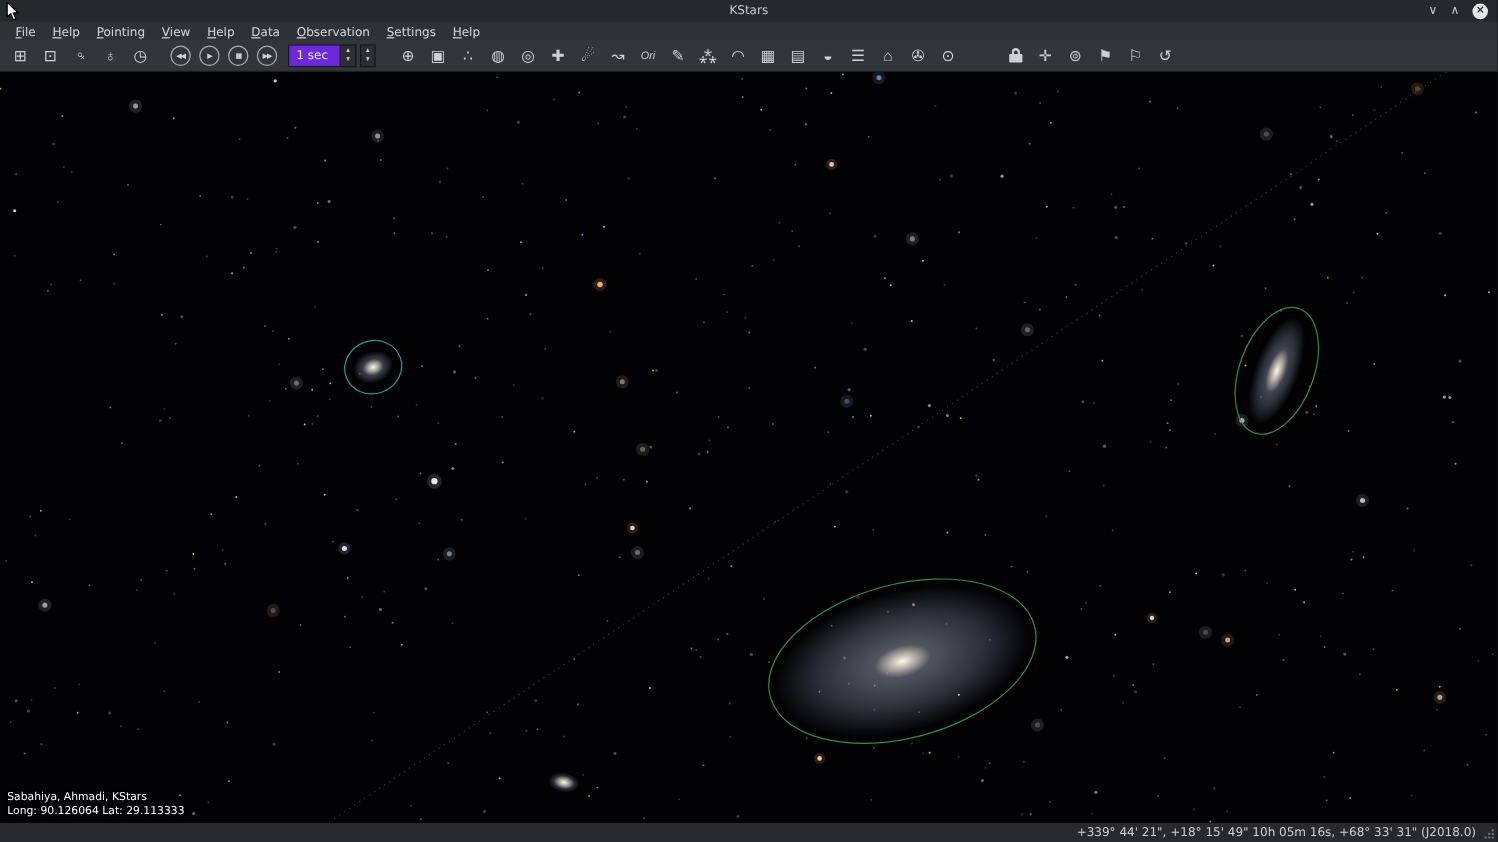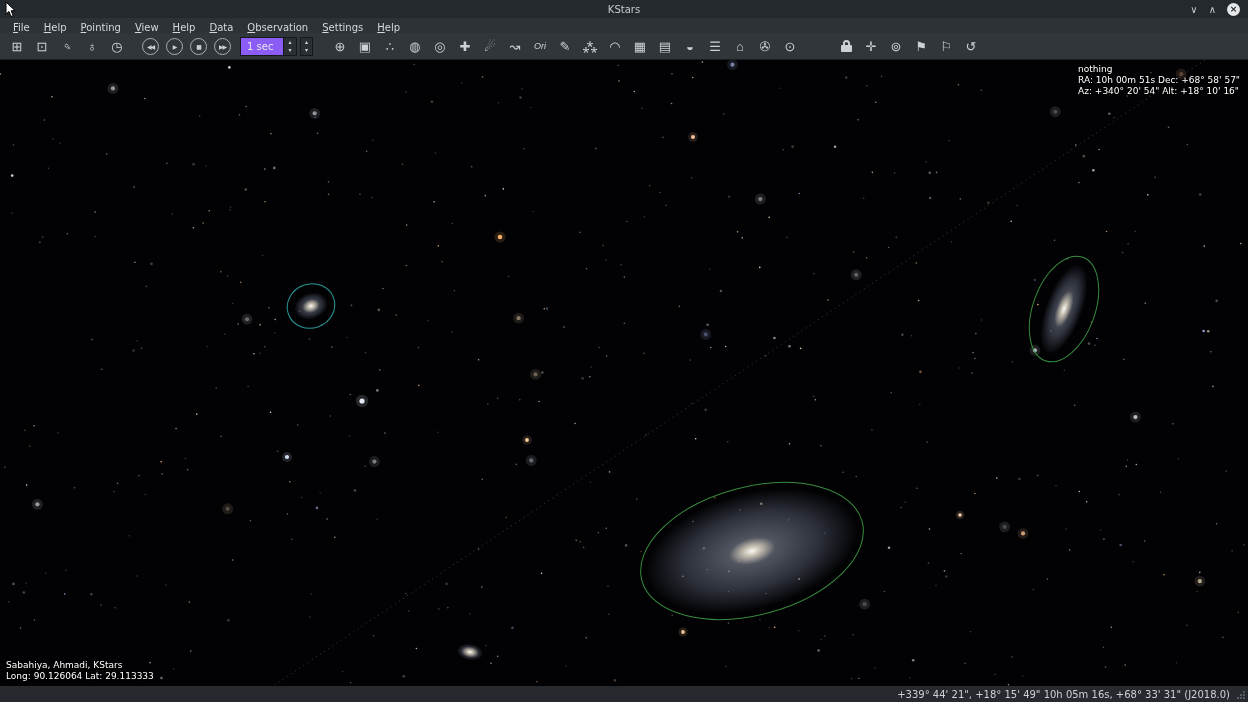--- a/index.html
+++ b/index.html
@@ -33,21 +33,21 @@
   .tb.rot{transform:rotate(-45deg)}
   .tb.text-icon{font-size:9px;font-style:italic}
   .sep{width:8px;flex:0 0 auto}
   .sep.big{width:30px}
   .lock-shackle{width:7px;height:5px;border:2px solid #ccd1d4;border-bottom:none;
     border-radius:4px 4px 0 0;display:block}
   .lock-body{width:11px;height:7px;background:#ccd1d4;border-radius:1px;display:block}
   .tb.lockbtn{flex-direction:column}
 
   .spinbox{display:flex;align-items:center;margin:0 5px;height:19px;flex:0 0 auto}
-  .spin-value{background:#8b5cf6;border:1px solid #15181a;color:#e6e8ea;font-size:10px;height:19px;
+  .spin-value{background:#6d28d9;border:1px solid #15181a;color:#e6e8ea;font-size:10px;height:19px;
     line-height:17px;padding:0 6px;min-width:44px;display:inline-block}
   .spin-col{display:flex;flex-direction:column;justify-content:center;background:#2a2f33;
     border:1px solid #15181a;border-left:none;height:19px;width:13px;align-items:center}
   .spin-col span{font-size:6px;line-height:8px;color:#cfd3d6}
   .spin-col.detached{border-left:1px solid #15181a;margin-left:3px}
 
   
   #sky{position:relative;flex:1 1 auto;background:#020204;overflow:hidden}
   #sky-svg{position:absolute;left:0;top:0;z-index:2;pointer-events:none}
   .galaxy{position:absolute;z-index:1;pointer-events:none;border-radius:50%}
@@ -654,25 +654,20 @@
         <circle cx="683" cy="572" r="4.56" fill="#ffcf96" opacity="0.15"></circle>
         <circle cx="683" cy="572" r="1.9" fill="#ffcf96" opacity="0.95"></circle>
         <circle cx="583" cy="646" r="4.08" fill="#e8ecff" opacity="0.15"></circle>
         <circle cx="583" cy="646" r="1.7" fill="#e8ecff" opacity="0.95"></circle>
         <ellipse cx="752" cy="491" rx="114" ry="64" transform="rotate(-15 752 491)" fill="none" stroke="#3e9b46" stroke-width="1" opacity="0.9"></ellipse>
         <ellipse cx="1064" cy="249" rx="31" ry="55" transform="rotate(20 1064 249)" fill="none" stroke="#3e9b46" stroke-width="1" opacity="0.9"></ellipse>
         <ellipse cx="311" cy="246" rx="24" ry="22" transform="rotate(-20 311 246)" fill="none" stroke="#2fa8a8" stroke-width="1" opacity="0.9"></ellipse>
       </svg>
 
 
-    <div class="overlay focus-box">
-      <div>nothing</div>
-      <div>RA: 10h 00m 51s  Dec: +68° 58' 57"</div>
-      <div>Az: +340° 20' 54"  Alt: +18° 10' 16"</div>
-    </div>
 
     <div class="overlay loc-box">
       <div>Sabahiya, Ahmadi, KStars</div>
       <div>Long: 90.126064   Lat: 29.113333</div>
     </div>
   <div class="galaxy" style="left: 752px; top: 491px; width: 215px; height: 115px; transform: translate(-50%, -50%) rotate(-15deg); background: radial-gradient(rgba(255, 253, 246, 0.97) 0%, rgba(255, 242, 214, 0.62) 6%, rgba(228, 230, 238, 0) 15.6%), radial-gradient(rgba(198, 206, 226, 0.5) 0%, rgba(158, 170, 200, 0.28) 45%, rgba(120, 132, 165, 0) 72%);"></div>
       <div class="galaxy" style="left: 1064px; top: 249px; width: 36px; height: 94px; transform: translate(-50%, -50%) rotate(20deg); background: radial-gradient(rgba(255, 253, 246, 0.97) 0%, rgba(255, 242, 214, 0.62) 11%, rgba(228, 230, 238, 0) 28.6%), radial-gradient(rgba(198, 206, 226, 0.5) 0%, rgba(158, 170, 200, 0.28) 45%, rgba(120, 132, 165, 0) 72%);"></div>
       <div class="galaxy" style="left: 311px; top: 246px; width: 34px; height: 26px; transform: translate(-50%, -50%) rotate(-20deg); background: radial-gradient(rgba(255, 253, 246, 0.97) 0%, rgba(255, 242, 214, 0.62) 14%, rgba(228, 230, 238, 0) 36.4%), radial-gradient(rgba(198, 206, 226, 0.5) 0%, rgba(158, 170, 200, 0.28) 45%, rgba(120, 132, 165, 0) 72%);"></div>
       <div class="galaxy" style="left: 470px; top: 592px; width: 26px; height: 16px; transform: translate(-50%, -50%) rotate(10deg); background: radial-gradient(rgba(255, 253, 246, 0.97) 0%, rgba(255, 242, 214, 0.62) 18%, rgba(228, 230, 238, 0) 46.8%), radial-gradient(rgba(198, 206, 226, 0.5) 0%, rgba(158, 170, 200, 0.28) 45%, rgba(120, 132, 165, 0) 72%);"></div>
     </div>

